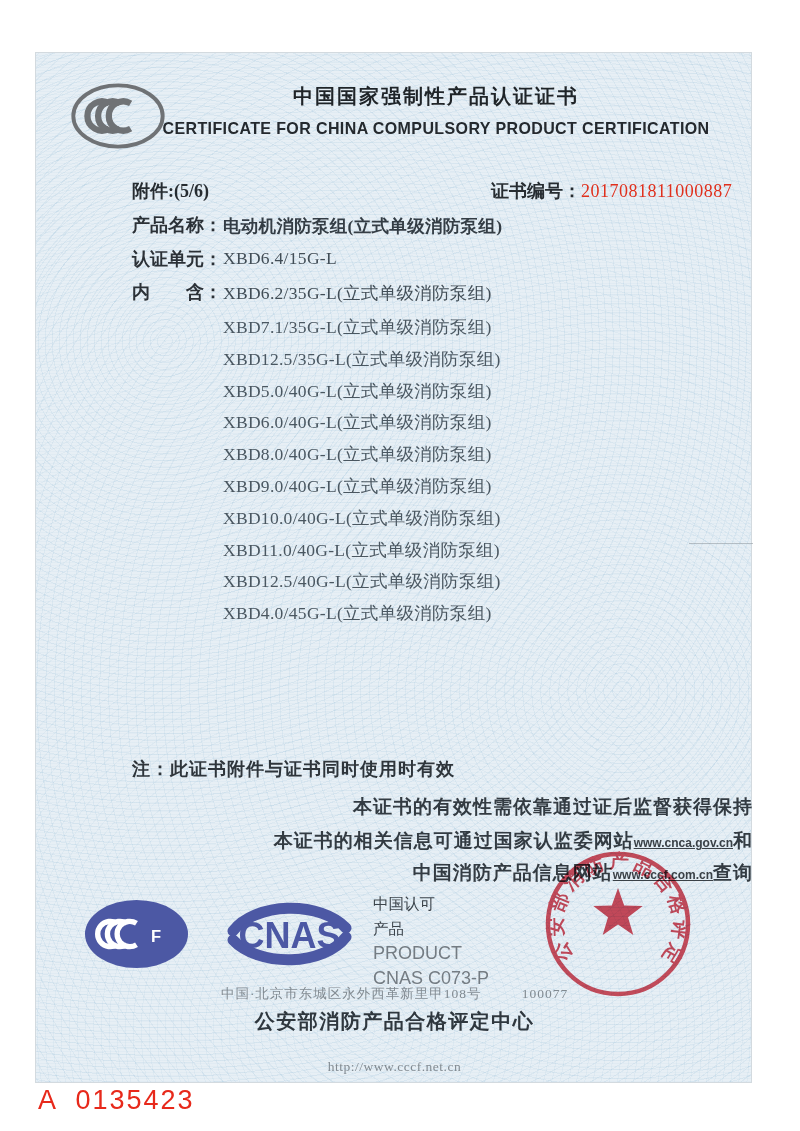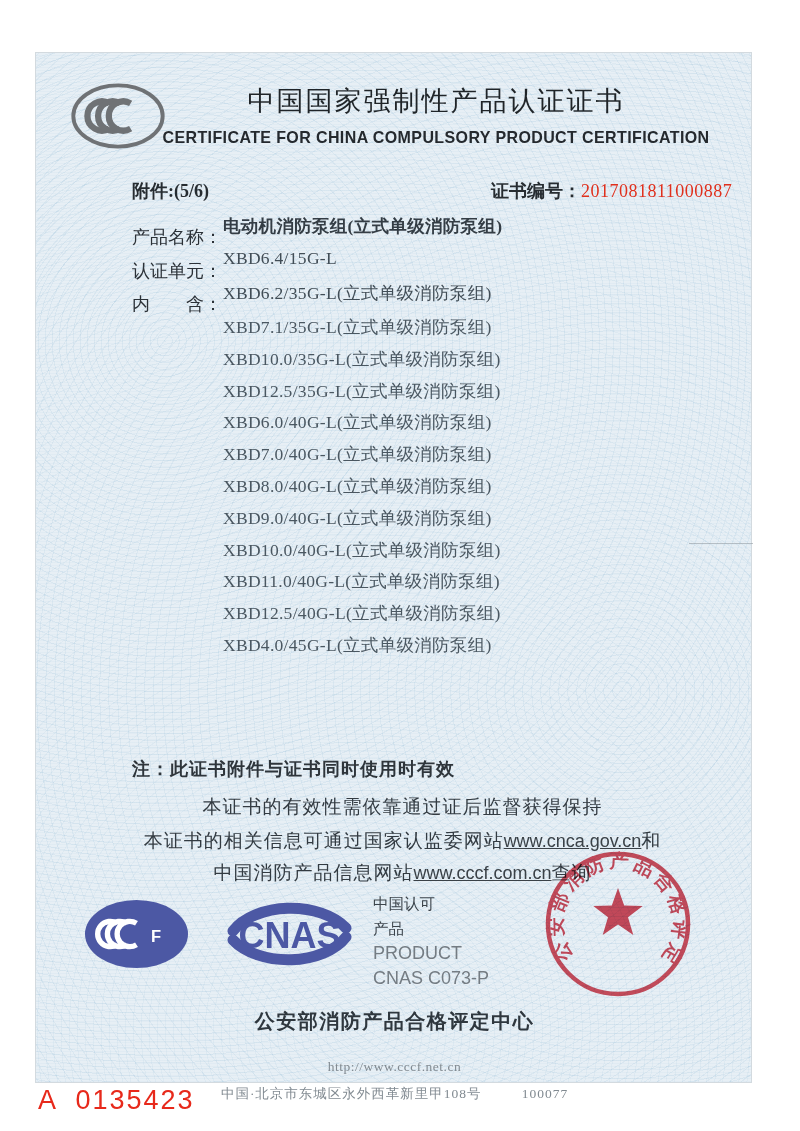--- a/index.html
+++ b/index.html
@@ -9,49 +9,49 @@
          background-color:#e7eff5;
          background-image:
            repeating-radial-gradient(circle at 18% 28%, rgba(110,165,200,0.11) 0 1px, transparent 1px 7px),
            repeating-radial-gradient(circle at 82% 62%, rgba(110,165,200,0.10) 0 1px, transparent 1px 9px),
            repeating-radial-gradient(circle at 45% 95%, rgba(110,165,200,0.08) 0 1px, transparent 1px 8px),
            repeating-linear-gradient(0deg, rgba(140,185,215,0.07) 0 1px, transparent 1px 3px);
          border:1px solid #d3dadf;box-sizing:border-box;}
   .abs{position:absolute;}
   
   .title-block{left:110px;top:30px;width:580px;text-align:center;}
-  .title-cn{font-family:"Liberation Sans","DejaVu Sans",sans-serif;font-weight:normal;
-            font-size:27px;color:#1f2428;letter-spacing:2px;}
+  .title-cn{font-family:"Liberation Sans","DejaVu Sans",sans-serif;font-weight:bold;
+            font-size:20px;color:#1f2428;letter-spacing:2px;}
   .title-en{margin-top:9px;font-family:"Liberation Sans","DejaVu Sans",sans-serif;font-weight:bold;
             font-size:16.5px;color:#24292e;letter-spacing:0.4px;transform:scaleX(0.97);transform-origin:center;}
   
   .attachment{left:96px;top:126px;font-size:18px;font-weight:bold;color:#262c31;}
   .certno{left:455px;top:126px;font-size:18px;}
   .certno .lbl{font-weight:bold;color:#262c31;}
   .certno .num{color:#e0301d;letter-spacing:0.5px;}
   
-  .field-label{left:96px;font-size:18px;font-weight:normal;color:#2b3137;white-space:pre;margin-top:12px;}
+  .field-label{left:96px;font-size:18px;font-weight:bold;color:#2b3137;white-space:pre;}
   .field-value{left:187px;font-size:17.5px;color:#414d56;letter-spacing:0.3px;}
   .v-strong{color:#343d45;font-weight:bold;}
   .models{left:187px;top:259px;font-size:17.5px;color:#4a5761;line-height:31.8px;letter-spacing:0.3px;}
   
   .note{left:96px;top:704px;font-size:18px;font-weight:bold;color:#2e353b;letter-spacing:1px;}
-  .stmt{left:8px;width:717px;text-align:center;font-size:19px;font-weight:normal;color:#333b42;letter-spacing:1px;}
-  .stmt .url{font-family:"Liberation Sans","DejaVu Sans",sans-serif;font-size:18px;
+  .stmt{left:0;width:717px;text-align:right;font-size:19px;font-weight:bold;color:#333b42;letter-spacing:1px;}
+  .stmt .url{font-family:"Liberation Sans","DejaVu Sans",sans-serif;font-size:12px;
              text-decoration:underline;letter-spacing:0;color:#3a4147;}
   
   .accred{left:337px;top:838px;line-height:25px;}
   .accred .cnl{font-size:15.5px;color:#3c444b;}
   .accred .enl{font-size:18px;color:#747c83;font-family:"Liberation Sans","DejaVu Sans",sans-serif;}
   .seal-caption{left:498px;top:890px;font-size:16.5px;color:#8d9298;letter-spacing:2.5px;}
   .stamp{left:508px;top:797px;opacity:0.88;mix-blend-mode:multiply;}
   
   .issuer-name{left:0;top:955px;width:717px;text-align:center;font-size:20px;font-weight:bold;
                color:#2f373e;letter-spacing:1.5px;}
-  .issuer-addr{left:0;top:1032px;width:717px;text-align:center;font-size:13.5px;color:#818a91;letter-spacing:1px;}
+  .issuer-addr{left:0;top:932px;width:717px;text-align:center;font-size:13.5px;color:#818a91;letter-spacing:1px;}
   .issuer-web{left:0;top:1006px;width:717px;text-align:center;font-size:13.5px;color:#818a91;letter-spacing:0.5px;}
   .artifact{left:653px;top:490px;width:64px;height:1px;background:rgba(140,150,156,0.55);}
   .serial{position:absolute;left:38px;top:1085px;font-family:"Liberation Sans","DejaVu Sans",sans-serif;
           font-size:27px;color:#e7291b;letter-spacing:2px;white-space:pre;}
 </style>
 </head>
 <body>
 
 <div class="paper">
 
@@ -76,24 +76,23 @@
   <div class="abs field-value v-strong" style="top:161px">电动机消防泵组(立式单级消防泵组)</div>
 
   <div class="abs field-label" style="top:194px">认证单元：</div>
   <div class="abs field-value" style="top:195px">XBD6.4/15G-L</div>
 
   <div class="abs field-label" style="top:227px">内　　含：</div>
   <div class="abs field-value" style="top:228px">XBD6.2/35G-L(立式单级消防泵组)</div>
 
   <div class="abs models">
       <div>XBD7.1/35G-L(立式单级消防泵组)</div>
-      <div>XBD10.0/35G-L(立式单级消防泵组)</div>
       <div>XBD12.5/35G-L(立式单级消防泵组)</div>
+      <div>XBD5.0/40G-L(立式单级消防泵组)</div>
       <div>XBD6.0/40G-L(立式单级消防泵组)</div>
-      <div>XBD7.0/40G-L(立式单级消防泵组)</div>
       <div>XBD8.0/40G-L(立式单级消防泵组)</div>
       <div>XBD9.0/40G-L(立式单级消防泵组)</div>
       <div>XBD10.0/40G-L(立式单级消防泵组)</div>
       <div>XBD11.0/40G-L(立式单级消防泵组)</div>
       <div>XBD12.5/40G-L(立式单级消防泵组)</div>
       <div>XBD4.0/45G-L(立式单级消防泵组)</div>
     </div>
 
   <div class="abs note">注：此证书附件与证书同时使用时有效</div>
 

